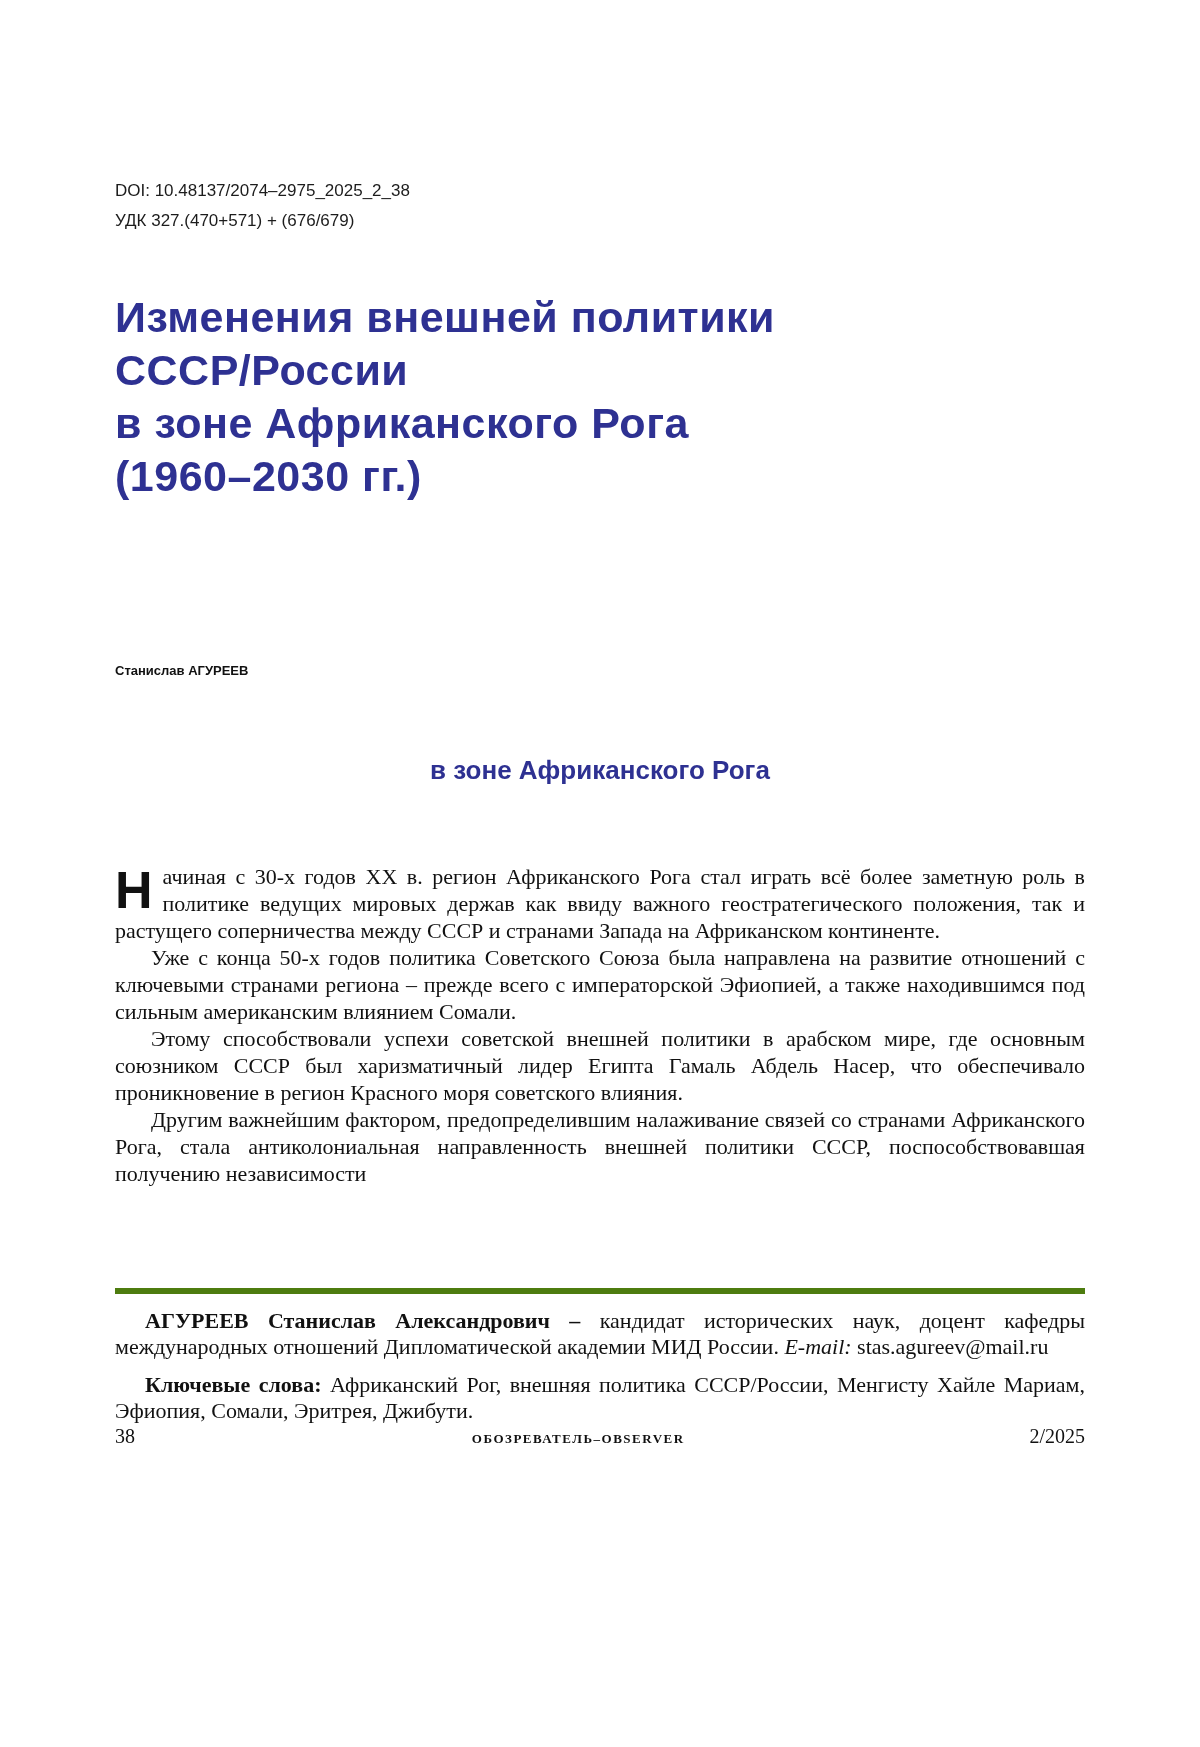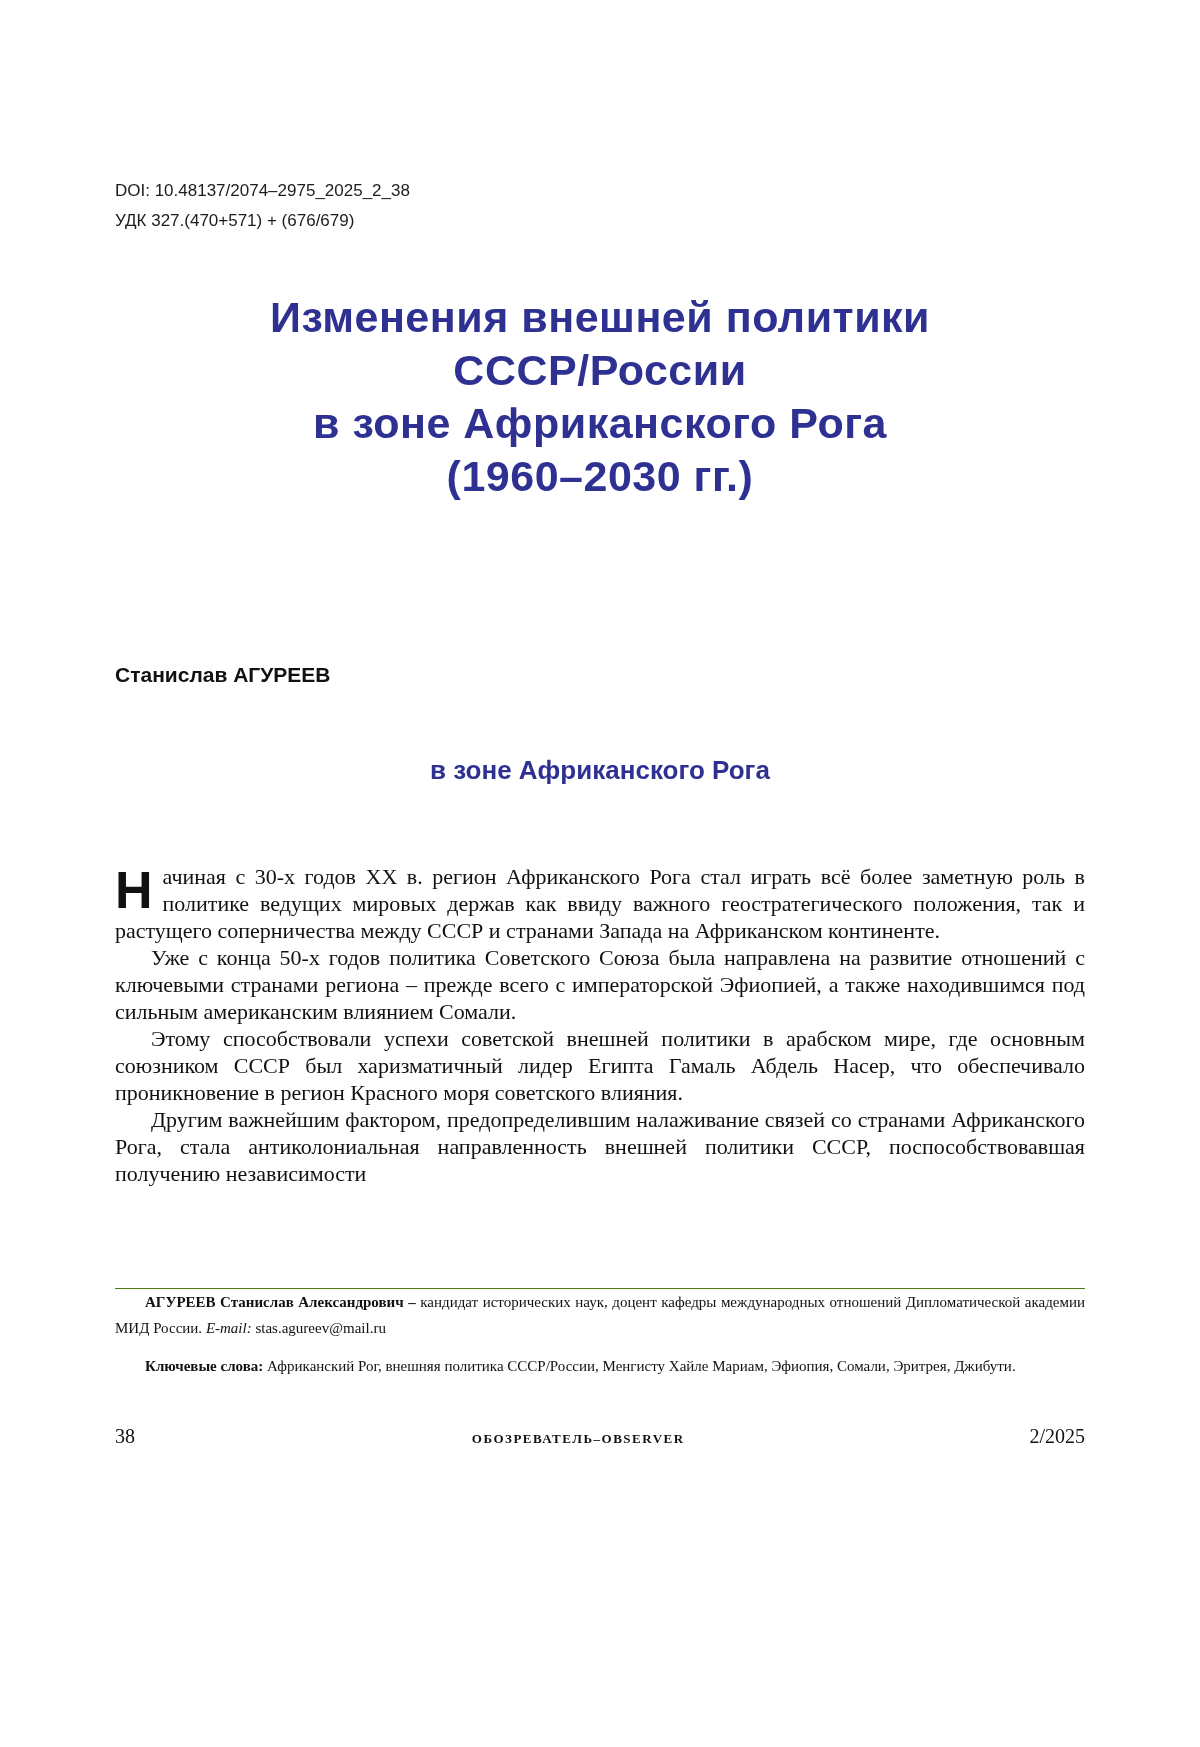--- a/index.html
+++ b/index.html
@@ -23,35 +23,34 @@
     font-family: "Liberation Sans", sans-serif;
     font-size: 17px;
     line-height: 30px;
     color: #1c1c1c;
   }
   .article-title {
     position: absolute;
     top: 262px;
     left: 115px;
     width: 970px;
-    text-align: center;
     font-family: "Liberation Sans", sans-serif;
     font-weight: bold;
     font-size: 43px;
     line-height: 53px;
     color: #2e3192;
     letter-spacing: 0.5px;
   }
   .author {
     position: absolute;
     top: 663px;
     left: 115px;
     font-family: "Liberation Sans", sans-serif;
     font-weight: bold;
-    font-size: 21px;
+    font-size: 13px;
     color: #111111;
   }
   .section-heading {
     position: absolute;
     top: 730px;
     left: 115px;
     width: 970px;
     text-align: center;
     font-family: "Liberation Sans", sans-serif;
     font-weight: bold;
@@ -83,22 +82,23 @@
     font-size: 52px;
     line-height: 46px;
     padding: 4px 10px 0 0;
     color: #111111;
   }
   .footnote {
     position: absolute;
     top: 1288px;
     left: 115px;
     width: 970px;
-    border-top: 1px solid #4d7c0f;
-    font-size: 15px;
+    border-top: 6px solid #4d7c0f;
+    padding-top: 14px;
+    font-size: 22px;
     line-height: 26px;
     text-align: justify;
     color: #111111;
   }
   .footnote p {
     margin: 0 0 12px 0;
     text-indent: 30px;
   }
   .footnote .b { font-weight: bold; }
   .footnote .i { font-style: italic; }

